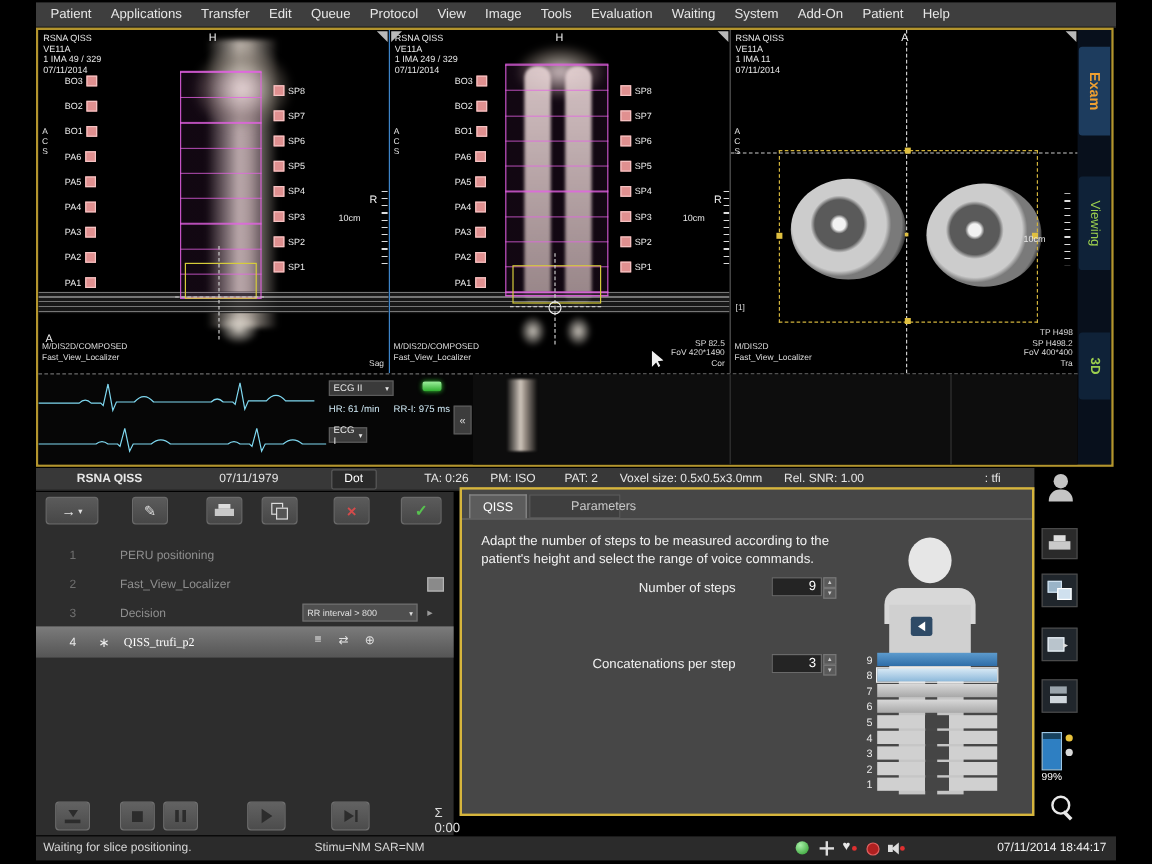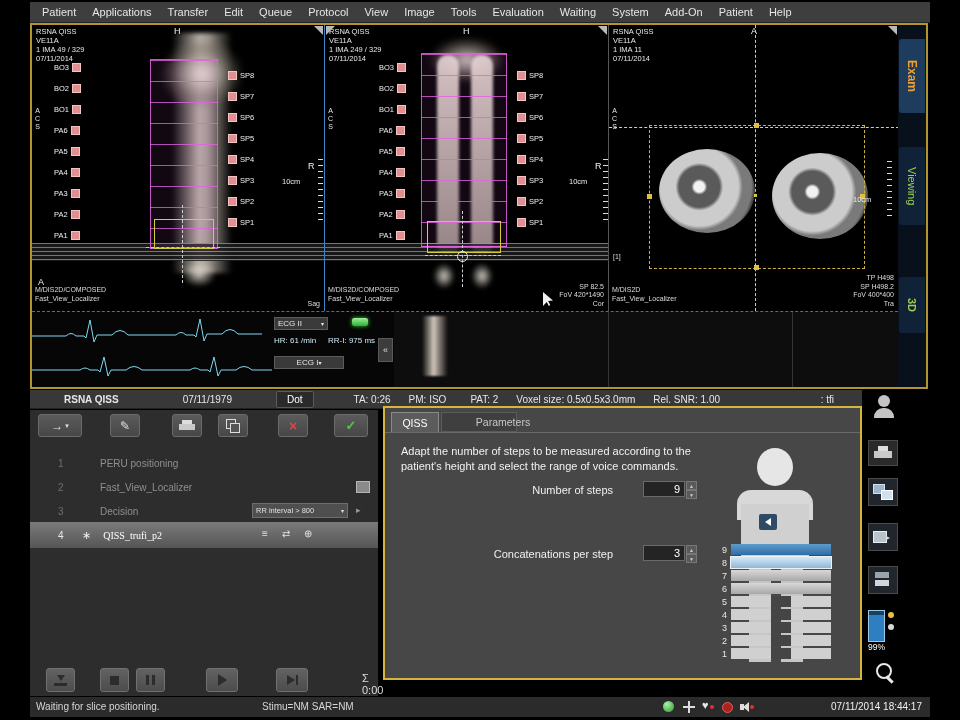--- a/index.html
+++ b/index.html
@@ -386,21 +386,21 @@
         <path d="M0,24 h10 h24 q5,-5 10,0 h8 l2,2 l4,-18 l4,22 l3,-7 h15 q8,-9 16,0 h24 h24 q5,-5 10,0 h8 l2,2 l4,-18 l4,22 l3,-7 h15 q8,-9 16,0 h24" fill="none" stroke="#7fd8f0" stroke-width="1"></path>
         <path d="M0,58 h24 h24 q5,-4 10,0 h8 l2,2 l4,-15 l4,19 l3,-6 h15 q8,-7 16,0 h24 h24 q5,-4 10,0 h8 l2,2 l4,-15 l4,19 l3,-6 h15 q8,-7 16,0 h20" fill="none" stroke="#7fd8f0" stroke-width="1"></path>
       </svg>
       <div class="leadbox ab" style="left:242px;top:5px;width:54px;height:13px;">
         <span>ECG II</span>
           <span style="font-size:6px;">▾</span>
       </div>
       <div class="led ab" style="left:320px;top:6px;width:16px;height:8px;"></div>
       <span class="ecgtxt ab" style="left:242px;top:24px;">HR: 61 /min</span>
       <span class="ecgtxt ab" style="left:296px;top:24px;">RR-I: 975 ms</span>
-      <div class="leadbox ab" style="left:242px;top:44px;width:70px;height:13px;justify-content:center;">
+      <div class="leadbox ab" style="left:242px;top:44px;width:32px;height:13px;justify-content:center;">
         <span>ECG I</span>
           <span style="font-size:6px;">▾</span>
       </div>
       <div class="collapsebtn ab" style="left:346px;top:26px;width:13px;height:22px;">«</div>
       <div class="ab" style="left:362px;top:0;width:504px;height:75px;background:#0d0d0d;">
         <div class="thumb ab" style="left:28px;top:4px;width:26px;height:60px;"></div>
         <div class="ab" style="left:214px;top:0;width:1px;height:75px;background:#333;"></div>
         <div class="ab" style="left:398px;top:0;width:1px;height:75px;background:#333;"></div>
       </div>
     </div>

